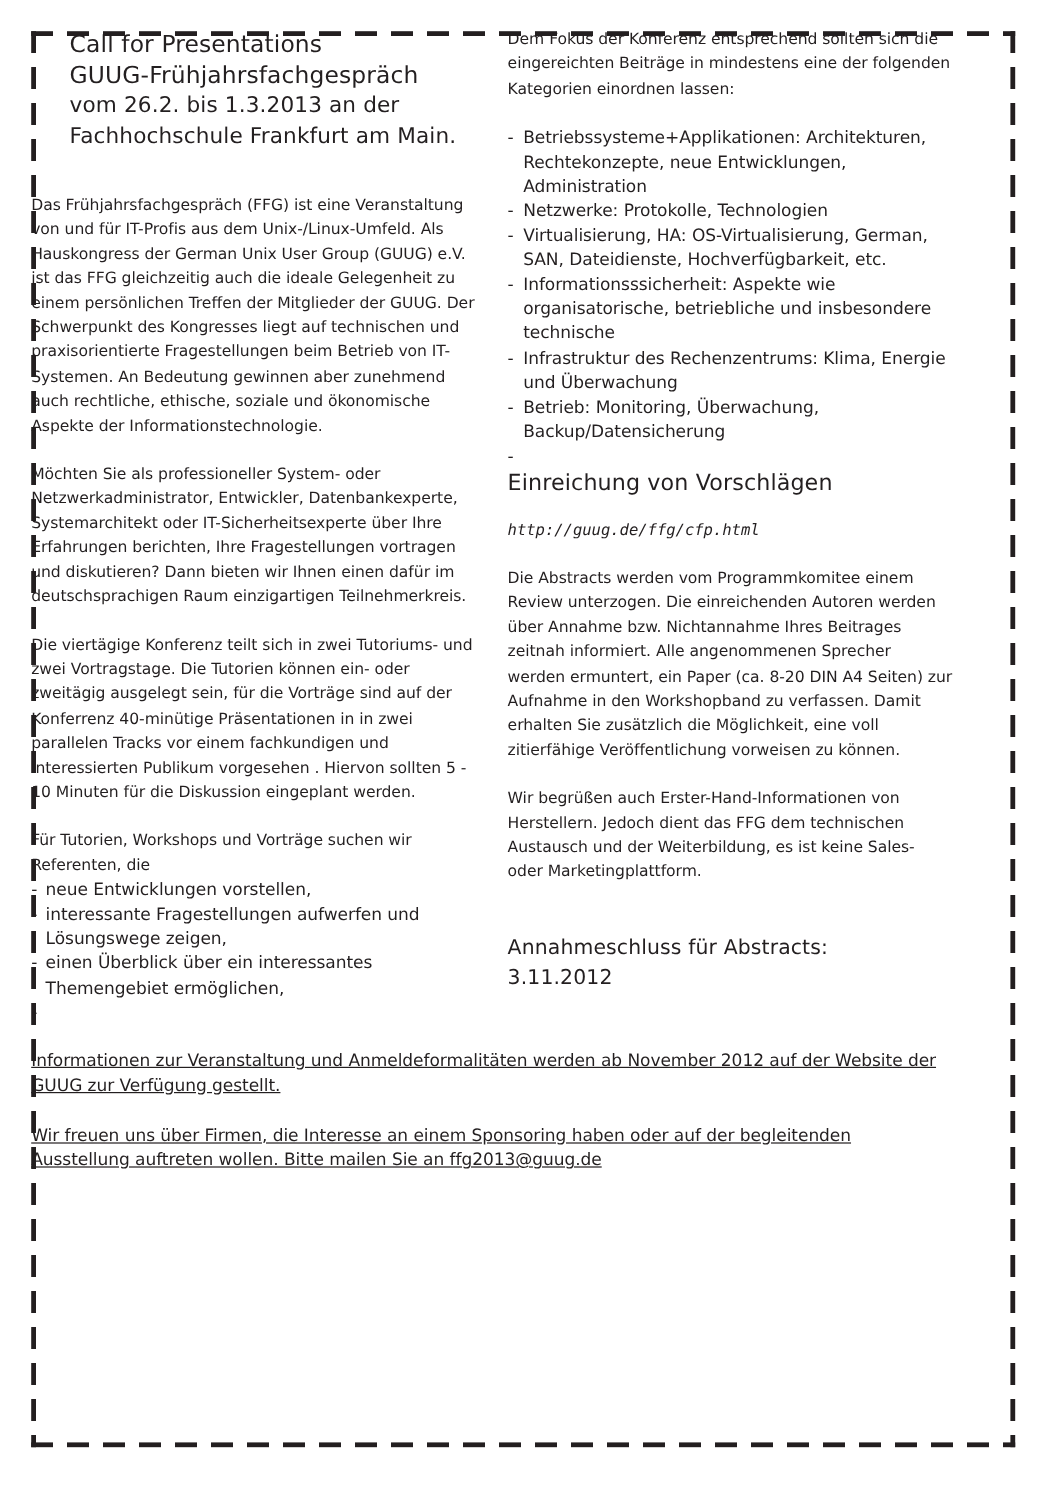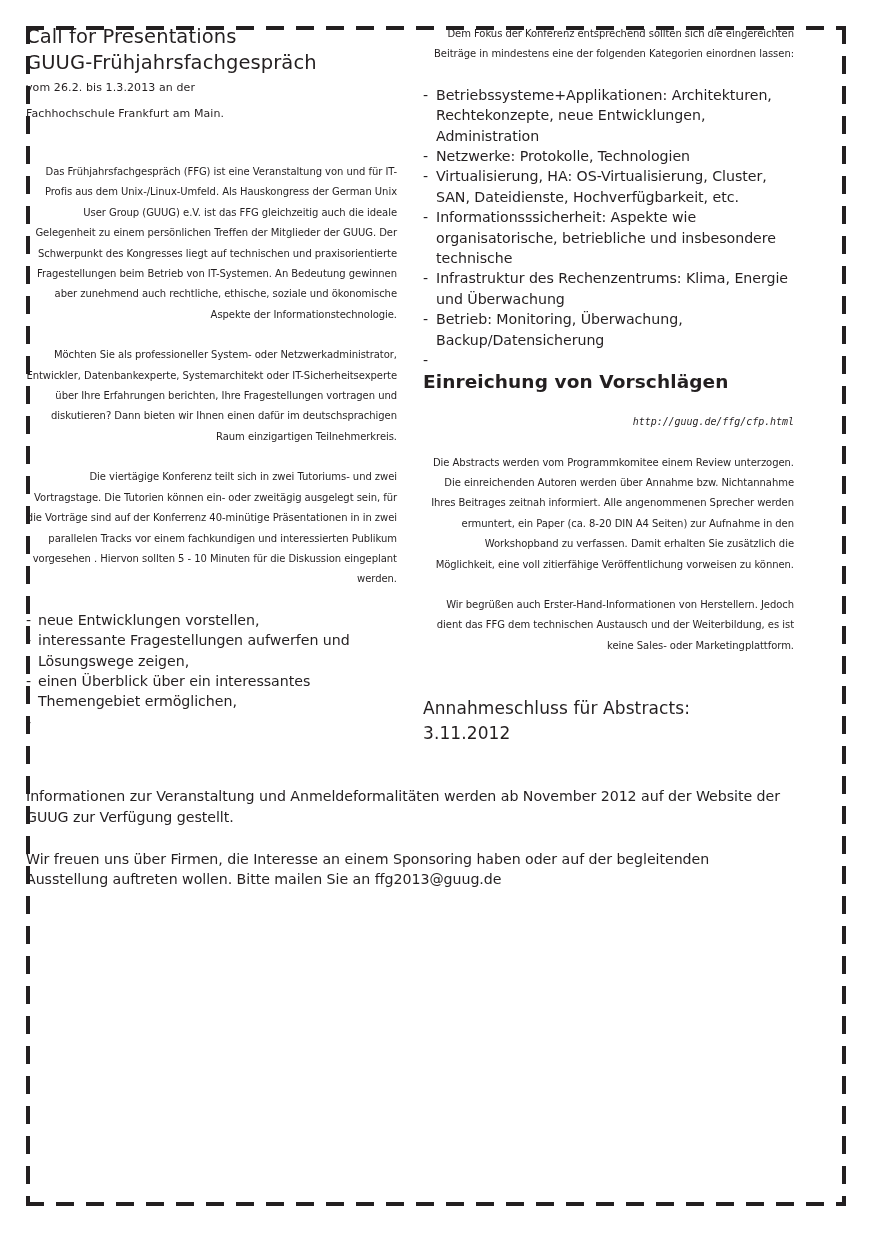--- a/index.html
+++ b/index.html
@@ -69,42 +69,42 @@
 
   
   .title-block {
     margin-bottom: 0;
   }
   .title-line {
     font-size: 19.5px;
     line-height: 25.5px;
     letter-spacing: 0.1px;
     white-space: nowrap;
+    padding-left: 32px;
   }
   .title-line.small {
-    font-size: 11px;
+    font-size: 18px;
     line-height: 25.5px;
   }
 
   p.body {
-    font-size: 10px;
+    font-size: 13px;
     line-height: 20.4px;
     margin: 0 0 20px 0;
     letter-spacing: -0.05px;
-    text-align: right;
   }
   p.body:last-child { margin-bottom: 0; }
 
   .spacer-lg { height: 36px; }
   .spacer-sm { height: 20px; }
 
   h2.section {
     font-size: 18.5px;
     line-height: 24px;
-    font-weight: bold;
+    font-weight: normal;
     margin: 0 0 18px 0;
     letter-spacing: 0.1px;
   }
 
   .url {
     font-family: "DejaVu Sans Mono", monospace;
     font-size: 13.4px;
     letter-spacing: -0.2px;
     font-style: italic;
   }
@@ -147,20 +147,21 @@
 
   .footer {
     margin-top: 40px;
     width: 768px;
   }
   .footer p {
     font-size: 14.2px;
     line-height: 20.4px;
     margin: 0 0 22px 0;
     letter-spacing: -0.05px;
+    text-decoration: underline;
   }
   .footer p:last-child { margin-bottom: 12px; }
 
   .deadline {
     font-size: 17px;
     line-height: 25px;
     letter-spacing: 0.1px;
   }
 </style>
 </head>
@@ -187,20 +188,21 @@
       </div>
 
       <div class="spacer-lg"></div>
 
       <p class="body">Das Frühjahrsfachgespräch (FFG) ist eine Veranstaltung von und für IT-Profis aus dem Unix-/Linux-Umfeld. Als Hauskongress der German Unix User Group (GUUG) e.V. ist das FFG gleichzeitig auch die ideale Gelegenheit zu einem persönlichen Treffen der Mitglieder der GUUG. Der Schwerpunkt des Kongresses liegt auf technischen und praxisorientierte Fragestellungen beim Betrieb von IT-Systemen. An Bedeutung gewinnen aber zunehmend auch rechtliche, ethische, soziale und ökonomische Aspekte der Informationstechnologie.</p>
 
       <p class="body">Möchten Sie als professioneller System- oder Netzwerkadministrator, Entwickler, Datenbankexperte, Systemarchitekt oder IT-Sicherheitsexperte über Ihre Erfahrungen berichten, Ihre Fragestellungen vortragen und diskutieren? Dann bieten wir Ihnen einen dafür im deutschsprachigen Raum einzigartigen Teilnehmerkreis.</p>
 
       <p class="body">Die viertägige Konferenz teilt sich in zwei Tutoriums- und zwei Vortragstage. Die Tutorien können ein- oder zweitägig ausgelegt sein, für die Vorträge sind auf der Konferrenz 40-minütige Präsentationen in in zwei parallelen Tracks vor einem fachkundigen und interessierten Publikum vorgesehen . Hiervon sollten 5 - 10 Minuten für die Diskussion eingeplant werden.</p>
 
+      <p class="body" style="margin-bottom:0">Für Tutorien, Workshops und Vorträge suchen wir Referenten, die</p>
 
       <ul class="dashlist">
         <li>
           <span class="dash">-</span>
           <span>neue Entwicklungen vorstellen,</span>
         </li>
         <li>
           <span class="dash">-</span>
           <span>interessante Fragestellungen aufwerfen und Lösungswege zeigen,</span>
         </li>
@@ -223,21 +225,21 @@
         <li>
           <span class="dash">-</span>
           <span>Betriebssysteme+Applikationen: Architekturen, Rechtekonzepte, neue Entwicklungen, Administration</span>
         </li>
         <li>
           <span class="dash">-</span>
           <span>Netzwerke: Protokolle, Technologien</span>
         </li>
         <li>
           <span class="dash">-</span>
-          <span>Virtualisierung, HA: OS-Virtualisierung, Cluster, SAN, Dateidienste, Hochverfügbarkeit, etc.</span>
+          <span>Virtualisierung, HA: OS-Virtualisierung, German, SAN, Dateidienste, Hochverfügbarkeit, etc.</span>
         </li>
         <li>
           <span class="dash">-</span>
           <span>Informationsssicherheit: Aspekte wie organisatorische, betriebliche und insbesondere technische</span>
         </li>
         <li>
           <span class="dash">-</span>
           <span>Infrastruktur des Rechenzentrums: Klima, Energie und Überwachung</span>
         </li>
         <li>

